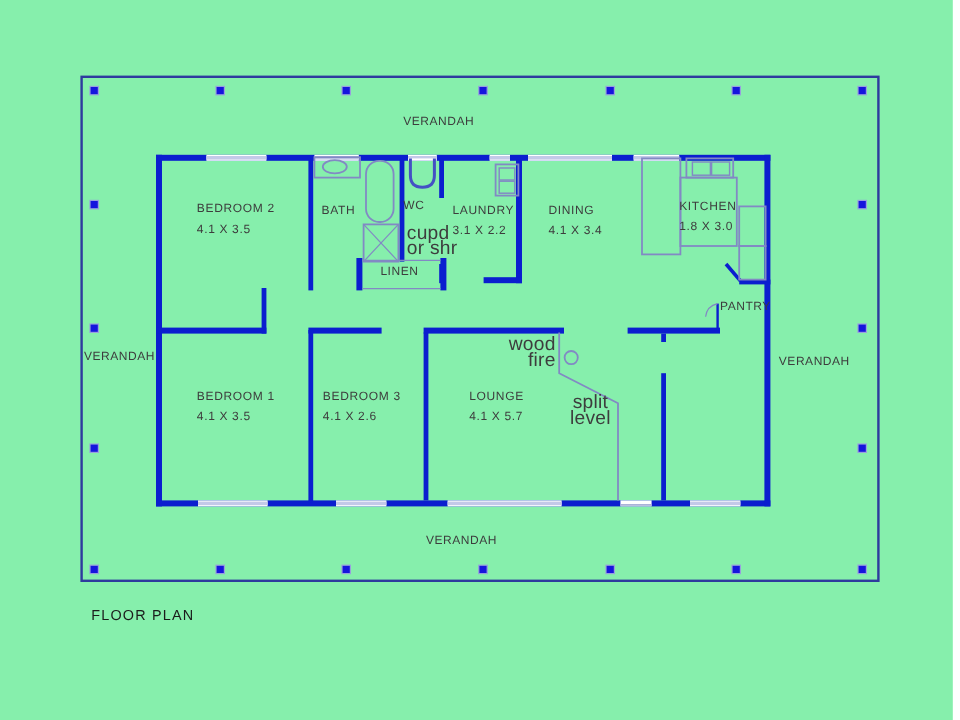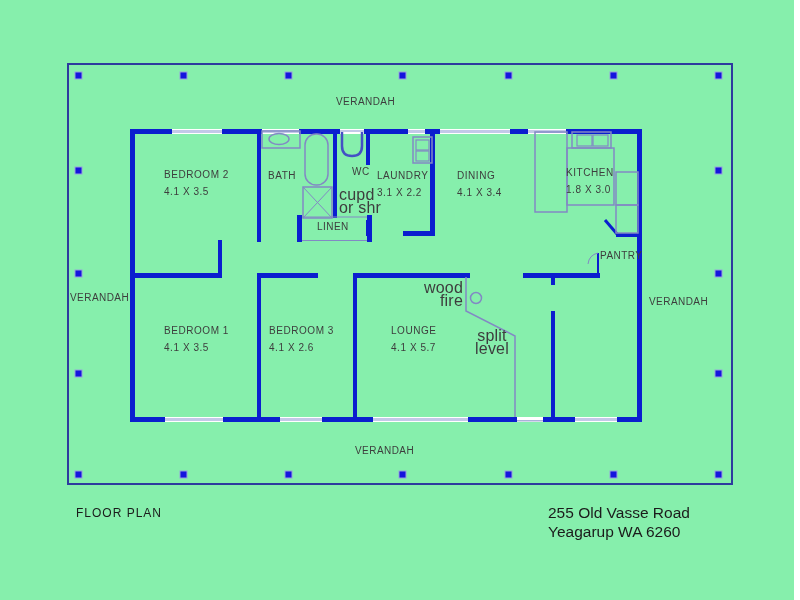--- a/index.html
+++ b/index.html
@@ -141,21 +141,21 @@
   <div class="label" style="left:649px;top:296px">VERANDAH</div>
   <div class="label" style="left:355px;top:445px">VERANDAH</div>
 
   <div class="room" style="left:164px;top:166px">
     <div>BEDROOM 2</div>
     <div>4.1 X 3.5</div>
   </div>
   <div class="room" style="left:268px;top:167px">
     <div>BATH</div>
   </div>
-  <div class="room" style="left:352px;top:163px">
+  <div class="room" style="left:336px;top:163px">
     <div>WC</div>
   </div>
   <div class="room" style="left:377px;top:167px">
     <div>LAUNDRY</div>
     <div>3.1 X 2.2</div>
   </div>
   <div class="room" style="left:457px;top:167px">
     <div>DINING</div>
     <div>4.1 X 3.4</div>
   </div>
@@ -184,18 +184,14 @@
   <div class="small2 ra" style="left:423px;top:282px;width:40px">
     <div>wood</div>
     <div>fire</div>
   </div>
   <div class="small2 ca" style="left:471px;top:330px;width:42px">
     <div>split</div>
     <div>level</div>
   </div>
 
   <div class="title" style="left:76px;top:506px">FLOOR PLAN</div>
-  <div class="address" style="left:548px;top:503px">
-    <div>255 Old Vasse Road</div>
-    <div>Yeagarup WA 6260</div>
-  </div>
 
 </div>
 
 </body></html>

